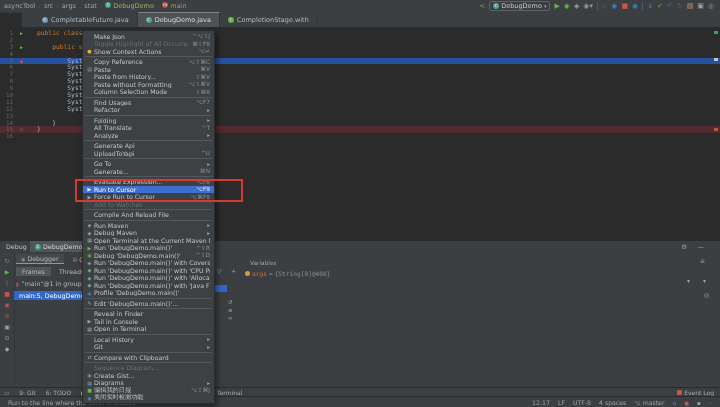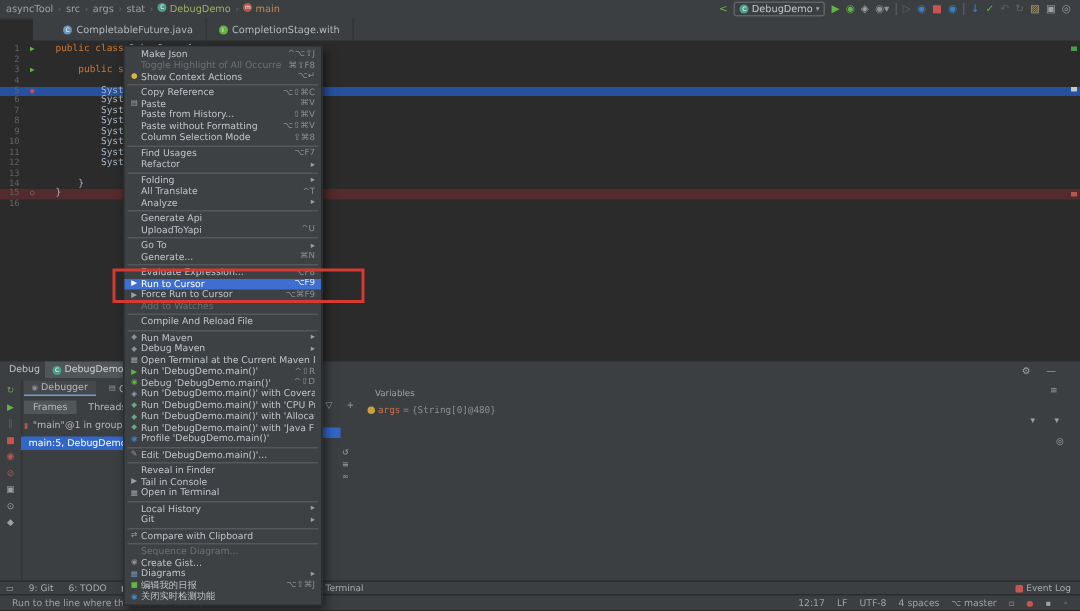--- a/index.html
+++ b/index.html
@@ -156,20 +156,24 @@
         <span class="tbicon" style="color: rgb(157, 162, 166);">▣</span>
         <span class="tbicon" style="color: rgb(157, 162, 166);">◎</span>
       </div>
   </div>
 
   <div class="tabbar" id="tabbar">
       <div class="tab">
         <span class="ci" style="background: rgb(104, 151, 187);">C</span>
         <span>CompletableFuture.java</span>
       </div>
+      <div class="tab active">
+        <span class="ci" style="background: rgb(77, 158, 138);">C</span>
+        <span>DebugDemo.java</span>
+      </div>
       <div class="tab">
         <span class="ci" style="background: rgb(98, 181, 67);">I</span>
         <span>CompletionStage.with</span>
       </div>
     </div>
 
   <div class="editor">
     <div id="code">
         <div class="line"><span class="ln">1</span><span class="gmark" style="color: rgb(98, 181, 67);">▶</span><span class="codetxt"><span class="kw">public class </span><span class="pl">DebugDemo {</span></span></div>
         <div class="line"><span class="ln">2</span><span class="codetxt"></span></div>

